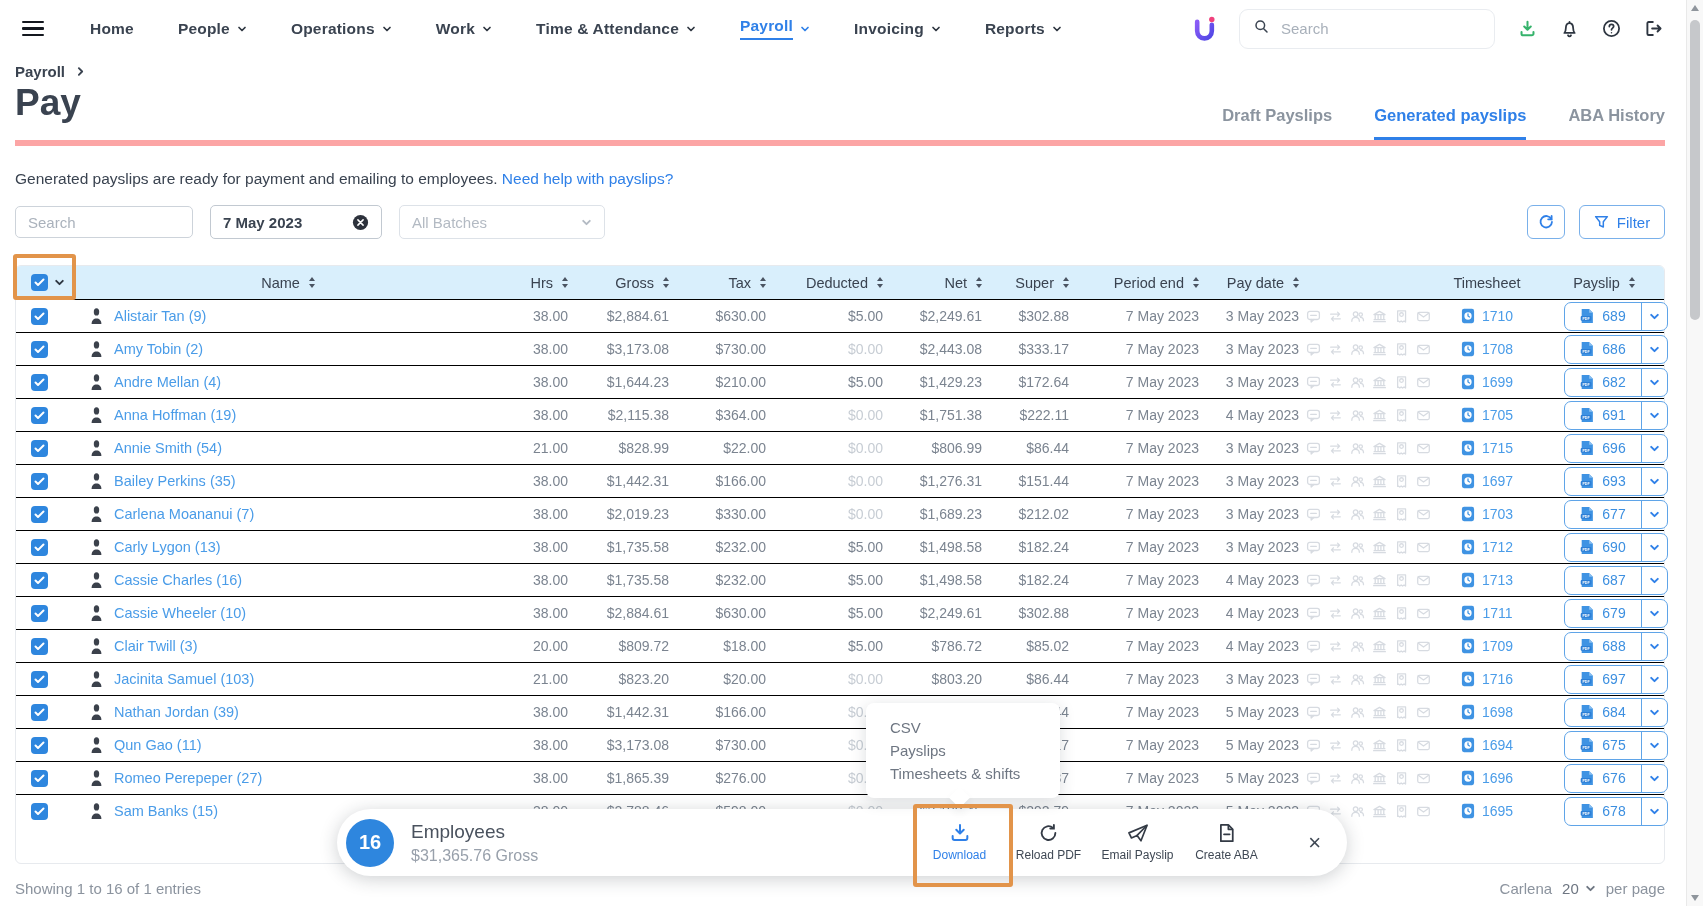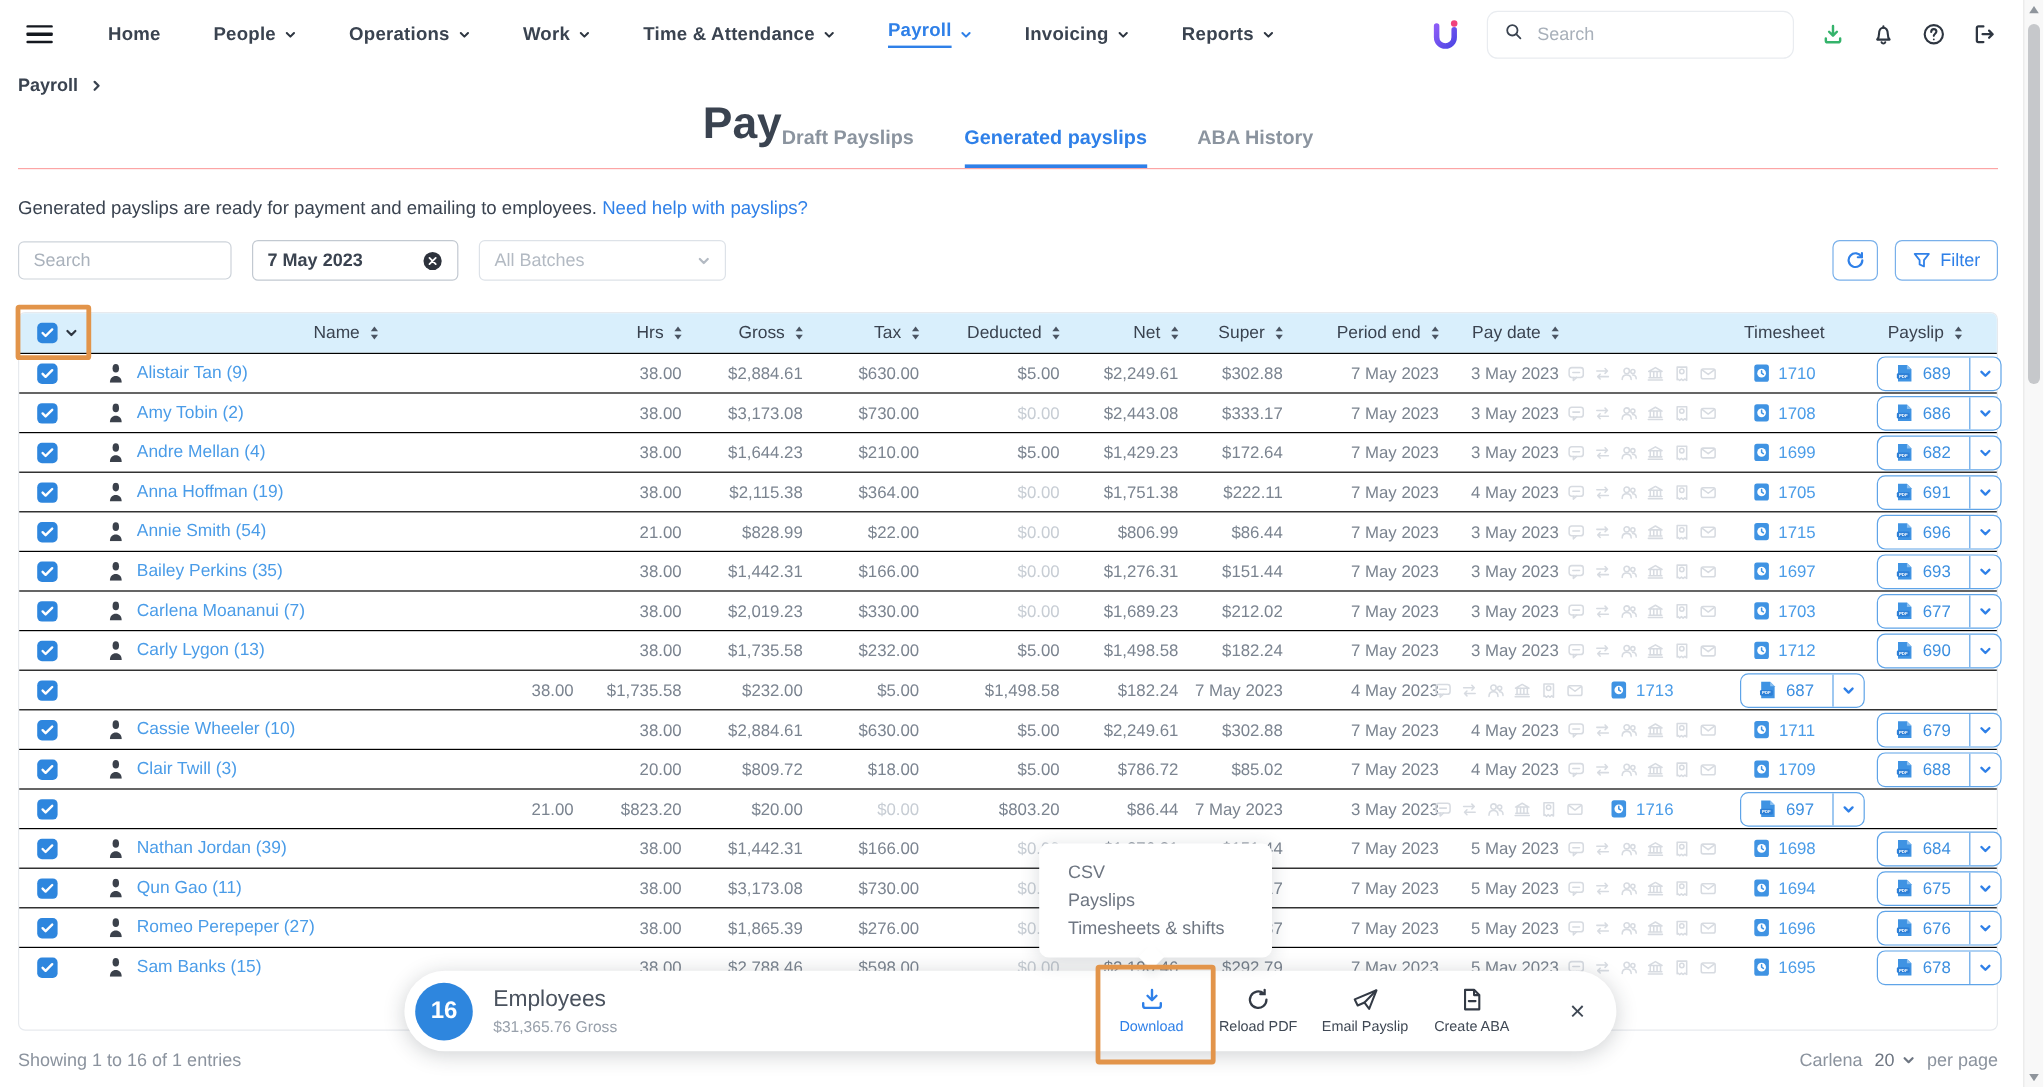--- a/index.html
+++ b/index.html
@@ -15,21 +15,21 @@
   .nav-right{margin-left:auto;display:flex;align-items:center;gap:23px;}
   .nav-search{display:flex;align-items:center;gap:10px;width:226px;height:38px;border:1px solid #e9ecf0;border-radius:9px;padding:0 14px;background:#fff;}
   .nav-search input{border:0;outline:0;font-size:15px;color:#3a4350;width:100%;background:transparent;font-family:inherit;}
   .nav-search input::placeholder{color:#a8b0ba;}
   .icon-btn{display:flex;cursor:pointer;align-items:center;}
 
   
   .page{padding:0 38px 0 15px;}
   .breadcrumb{margin-top:6px;font-size:15px;font-weight:700;color:#3a4350;display:flex;align-items:center;gap:10px;}
   .chev-right{display:inline-flex;transform:rotate(-90deg);}
-  .title-row{display:flex;align-items:flex-end;justify-content:center;border-bottom:1px solid #fca5a5;margin-top:2px;}
+  .title-row{display:flex;align-items:flex-end;justify-content:space-between;border-bottom:6px solid #fca5a5;margin-top:2px;}
   .page-title{font-size:37px;font-weight:700;color:#3a4350;padding-bottom:16px;}
   .tabs{display:flex;gap:42px;}
   .tab{font-size:16.5px;font-weight:600;color:#8b949f;padding-bottom:15px;cursor:pointer;white-space:nowrap;}
   .tab.active{color:#2f80e8;padding-bottom:12px;border-bottom:3px solid #2f80e8;}
   .intro{margin-top:24px;font-size:15.5px;color:#3a4350;}
   .intro a{color:#2f80e8;text-decoration:none;cursor:pointer;}
 
   
   .filter-row{margin-top:17px;display:flex;align-items:center;gap:17px;}
   .input{height:32px;border:1px solid #cdd3da;border-radius:5px;display:flex;align-items:center;padding:0 12px;font-size:15px;background:#fff;box-sizing:border-box;}
@@ -78,21 +78,21 @@
 
   
   .popup{position:absolute;left:866px;top:703px;width:170px;background:#fff;border-radius:8px;box-shadow:0 3px 16px rgba(40,50,60,.16);padding:13px 0 13px 24px;z-index:40;}
   .popup-item{font-size:15px;color:#6e7682;line-height:23px;cursor:pointer;white-space:nowrap;}
   .popup-caret{position:absolute;left:86px;bottom:-7px;width:15px;height:15px;background:#fff;transform:rotate(45deg);box-shadow:4px 4px 8px rgba(40,50,60,.07);}
 
   .action-bar{position:absolute;left:337px;top:809px;width:1010px;height:67px;background:#fff;border-radius:34px;box-shadow:0 3px 18px rgba(30,40,50,.22);display:flex;align-items:center;z-index:30;}
   .ab-circle{width:48px;height:48px;border-radius:50%;background:#2e86de;color:#fff;font-size:20px;font-weight:700;display:flex;align-items:center;justify-content:center;margin-left:9px;flex:none;}
   .ab-text{margin-left:17px;}
   .ab-title{font-size:19px;color:#4a525e;}
-  .ab-sub{font-size:13px;color:#98a0ab;margin-top:4px;}
+  .ab-sub{font-size:16px;color:#98a0ab;margin-top:4px;}
   .ab-actions{position:absolute;left:578px;top:0;height:100%;display:flex;align-items:center;}
   .ab-action{width:89px;display:flex;flex-direction:column;align-items:center;gap:5px;cursor:pointer;font-size:12px;color:#3f4854;}
   .ab-action.active{color:#2f80e8;}
   .ab-close{position:absolute;right:26px;top:50%;transform:translateY(-50%);font-size:22px;color:#3f4854;cursor:pointer;line-height:1;}
 
   .ann{position:absolute;border:4px solid #e2944a;border-radius:3px;z-index:50;pointer-events:none;}
   #ann-select{left:13px;top:254px;width:55px;height:38px;}
   #ann-download{left:913px;top:804px;width:92px;height:75px;z-index:45;}
 
   .scrollbar{position:absolute;right:0;top:0;width:16px;height:906px;background:#f8f8f8;border-left:1px solid #e9e9e9;z-index:60;}
@@ -1162,20 +1162,29 @@
               </span></div>
   </div>
           <div class="grid-row">
     <div class="c-check">
               <span class="checkbox">
                 <svg width="11" height="9" viewBox="0 0 11 9" fill="none" stroke="#fff" stroke-width="2" stroke-linecap="round" stroke-linejoin="round">
                   <polyline points="1.5 4.5 4 7 9.5 1.5"></polyline>
                 </svg>
               </span>
             </div>
+    <div class="c-name">
+      <span style="display:flex">
+                <svg width="13" height="16" viewBox="0 0 13 16">
+                  <ellipse cx="6.5" cy="3.9" rx="2.7" ry="3.6" fill="#3b414b"></ellipse>
+                  <path d="M1.6 16c0-3.8 2.1-5.6 4.9-5.6s4.9 1.8 4.9 5.6z" fill="#3b414b"></path>
+                </svg>
+              </span>
+      <a class="name-link">Cassie Charles (16)</a>
+    </div>
     <div class="cell ar">38.00</div>
     <div class="cell ar">$1,735.58</div>
     <div class="cell ar">$232.00</div>
     <div class="cell ar">$5.00</div>
     <div class="cell ar">$1,498.58</div>
     <div class="cell ar">$182.24</div>
     <div class="cell ar">7 May 2023</div>
     <div class="cell ar">4 May 2023</div>
     <div class="status-cell">
               <span style="display:flex">
@@ -1447,20 +1456,29 @@
               </span></div>
   </div>
           <div class="grid-row">
     <div class="c-check">
               <span class="checkbox">
                 <svg width="11" height="9" viewBox="0 0 11 9" fill="none" stroke="#fff" stroke-width="2" stroke-linecap="round" stroke-linejoin="round">
                   <polyline points="1.5 4.5 4 7 9.5 1.5"></polyline>
                 </svg>
               </span>
             </div>
+    <div class="c-name">
+      <span style="display:flex">
+                <svg width="13" height="16" viewBox="0 0 13 16">
+                  <ellipse cx="6.5" cy="3.9" rx="2.7" ry="3.6" fill="#3b414b"></ellipse>
+                  <path d="M1.6 16c0-3.8 2.1-5.6 4.9-5.6s4.9 1.8 4.9 5.6z" fill="#3b414b"></path>
+                </svg>
+              </span>
+      <a class="name-link">Jacinita Samuel (103)</a>
+    </div>
     <div class="cell ar">21.00</div>
     <div class="cell ar">$823.20</div>
     <div class="cell ar">$20.00</div>
     <div class="cell ar muted">$0.00</div>
     <div class="cell ar">$803.20</div>
     <div class="cell ar">$86.44</div>
     <div class="cell ar">7 May 2023</div>
     <div class="cell ar">3 May 2023</div>
     <div class="status-cell">
               <span style="display:flex">

